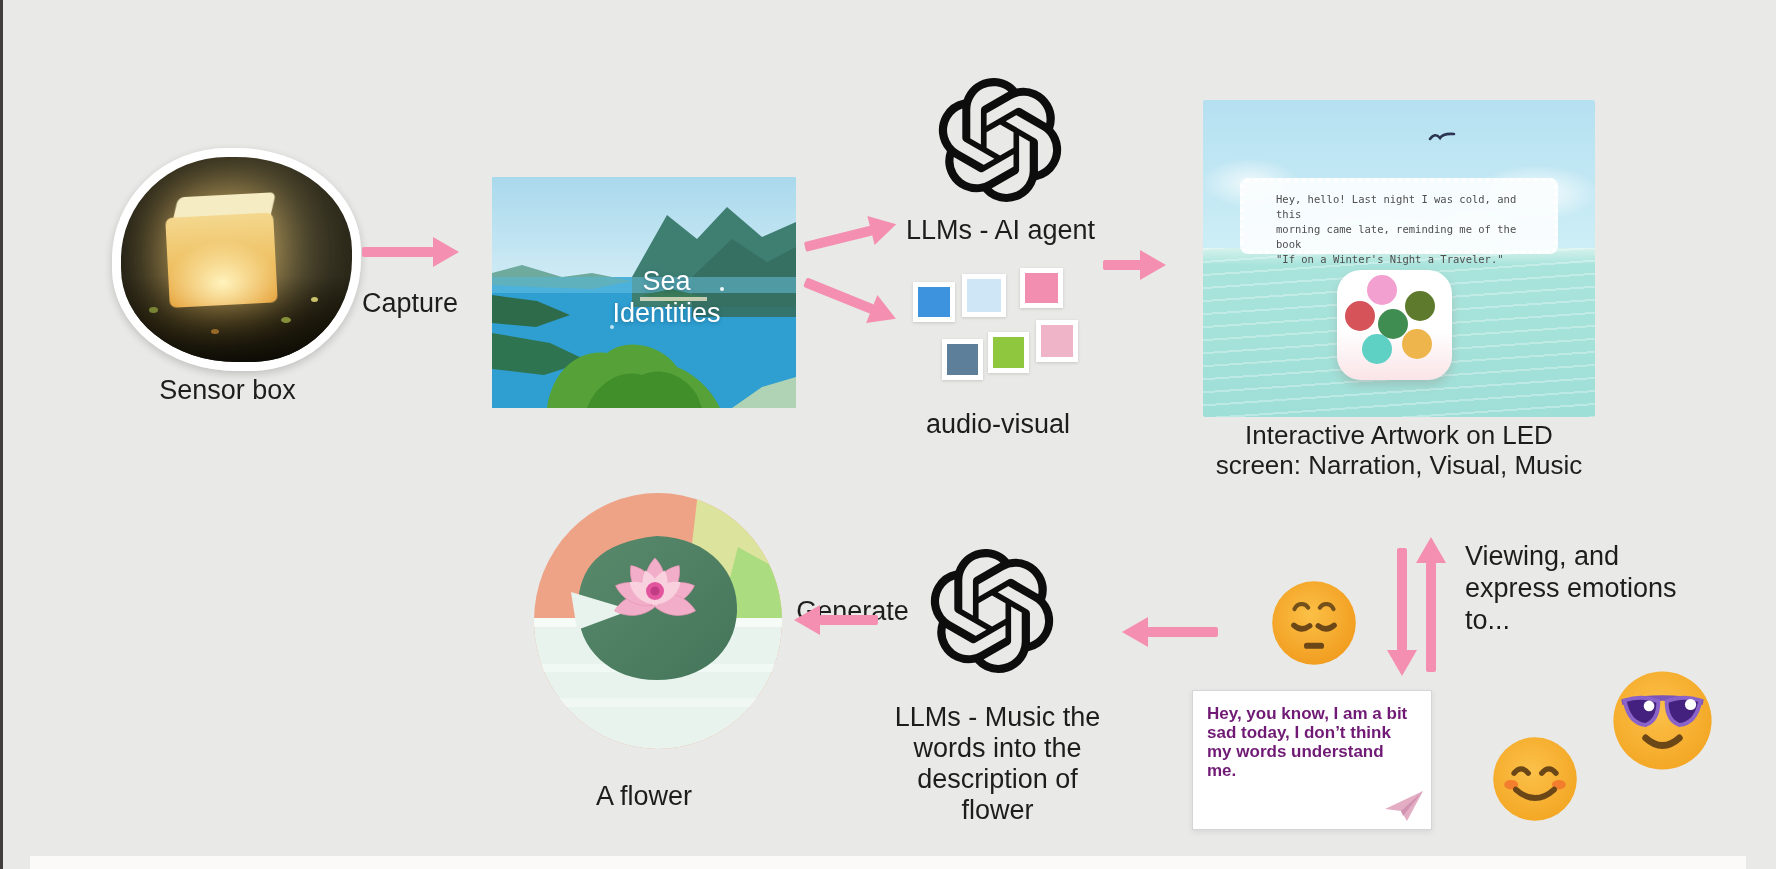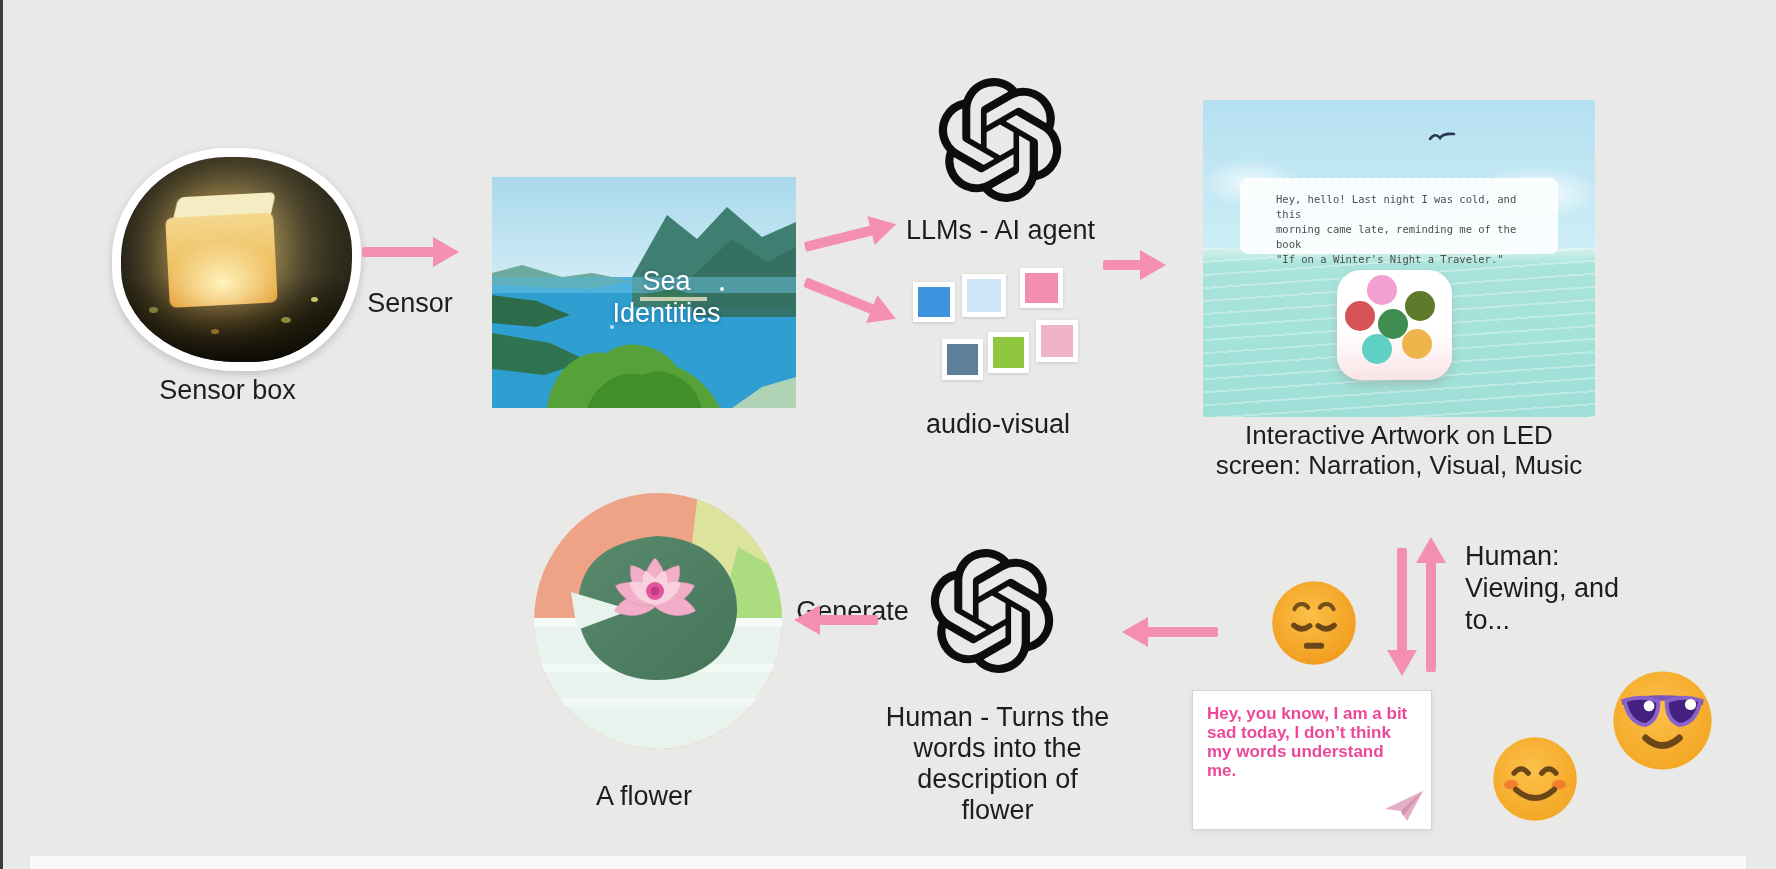--- a/index.html
+++ b/index.html
@@ -48,21 +48,21 @@
   .led-note{position:absolute;left:37px;top:78px;width:318px;height:76px;box-sizing:border-box;
     background:rgba(250,253,254,.95);border:4px dotted #ffffff;border-radius:8px;
     padding:10px 8px 6px 32px;font-family:"DejaVu Sans Mono","Liberation Mono",monospace;
     font-size:10.5px;line-height:15px;color:#4e4e4e;}
   .led-cluster{position:absolute;left:134px;top:170px;width:115px;height:110px;border-radius:24px;
     background:linear-gradient(180deg,#ffffff 55%,#fae4e7 100%);
     box-shadow:0 5px 10px rgba(140,90,90,.22);}
   
   .chat{left:1192px;top:690px;width:240px;height:140px;background:#fff;border:1px solid #d5d5d5;
     box-shadow:0 2px 6px rgba(0,0,0,.08);box-sizing:border-box;padding:13px 12px 0 14px;}
-  .chat p{margin:0;font-size:17px;line-height:19px;font-weight:bold;color:#ec4899;}
+  .chat p{margin:0;font-size:17px;line-height:19px;font-weight:bold;color:#701a75;}
   
   .emoji{position:absolute;}
   
   .white-title{position:absolute;left:0;right:0;text-align:center;color:#fff;font-size:27px;line-height:32px;
     text-shadow:0 1px 4px rgba(0,60,90,.45);margin-left:45px;}
 </style>
 </head>
 <body>
 
 <div id="stage" style="--bg: #e9e9e7; --arrow: #f48fb1;">
@@ -83,21 +83,21 @@
     <span class="speck" style="left:90px;top:172px;width:8px;height:5px;background:#8a5c20;"></span>
     <span class="speck" style="left:190px;top:140px;width:7px;height:5px;background:#c8c06a;"></span>
     <div class="glowbox">
       <div class="topface"></div>
       <div class="frontface"></div>
     </div>
   </div>
   <div class="abs lbl" style="left:112px;top:375px;width:231px;text-align:center;">Sensor box</div>
 
   <div class="parrow" style="left:362px;top:247px;width:72px;"></div>
-  <div class="abs lbl" style="left:350px;top:288px;width:120px;">Sensor</div>
+  <div class="abs lbl" style="left:350px;top:288px;width:120px;">Capture</div>
 
   <div class="abs" style="left:492px;top:177px;width:304px;height:231px;overflow:hidden;">
     <svg viewBox="0 0 304 231" width="304" height="231">
       <defs>
         <linearGradient id="skyg" x1="0" y1="0" x2="0" y2="1">
           <stop offset="0" stop-color="#a9d9ec"></stop>
             <stop offset="1" stop-color="#d5eef7"></stop>
         </linearGradient>
       </defs>
       <rect width="304" height="120" fill="url(#skyg)"></rect>
@@ -213,21 +213,21 @@
   </div>
   <div class="abs lbl" style="left:544px;top:781px;width:200px;">A flower</div>
 
   <div class="abs lbl" style="left:790px;top:596px;width:125px;">Generate</div>
   <div class="parrow" style="left:878px;top:615px;width:59px;transform:rotate(180deg);"></div>
 
   <svg class="abs" style="left:930px;top:547px;" width="124" height="128">
       <use href="#openai"></use>
     </svg>
   <div class="abs lbl" style="left:885px;top:702px;width:225px;">
-    <div>Human - Turns the</div>
+    <div>LLMs - Music the</div>
     <div>words into the</div>
     <div>description of</div>
     <div>flower</div>
   </div>
 
   <div class="parrow" style="left:1218px;top:627px;width:71px;transform:rotate(180deg);"></div>
 
   <svg class="emoji" style="left:1271px;top:580px;" width="86" height="86" viewBox="0 0 36 36">
     <defs>
         <radialGradient id="face1" cx=".45" cy=".4" r=".7">
@@ -240,22 +240,22 @@
     <path d="M26.2 12.2 C25 9.6 22 9.4 20.4 11.6" fill="none" stroke="#74501b" stroke-width="1.7" stroke-linecap="round"></path>
     <path d="M9.6 19 Q12.8 21.8 16.2 19.2" fill="none" stroke="#6b4717" stroke-width="2.3" stroke-linecap="round"></path>
     <path d="M26.4 19 Q23.2 21.8 19.8 19.2" fill="none" stroke="#6b4717" stroke-width="2.3" stroke-linecap="round"></path>
     <rect x="13.8" y="26.3" width="8.4" height="2.5" rx="1.2" fill="#6b4717"></rect>
   </svg>
 
   <div class="parrow" style="left:1402px;top:543px;width:103px;transform:rotate(90deg);"></div>
   <div class="parrow" style="left:1431px;top:667px;width:110px;transform:rotate(-90deg);"></div>
 
   <div class="abs" style="left:1465px;top:540px;width:240px;font-size:27px;line-height:32px;">
-    <div>Human:</div>
     <div>Viewing, and</div>
+    <div>express emotions</div>
     <div>to...</div>
   </div>
 
   <div class="abs chat">
     <p>Hey, you know, I am a bit</p>
     <p>sad today, I don’t think</p>
     <p>my words understand</p>
     <p>me.</p>
     <svg style="position:absolute;right:6px;bottom:6px;" width="42" height="34" viewBox="0 0 42 34">
       <path d="M2 20 L40 2 L24 32 L18 22 Z" fill="#e3aec4"></path>

